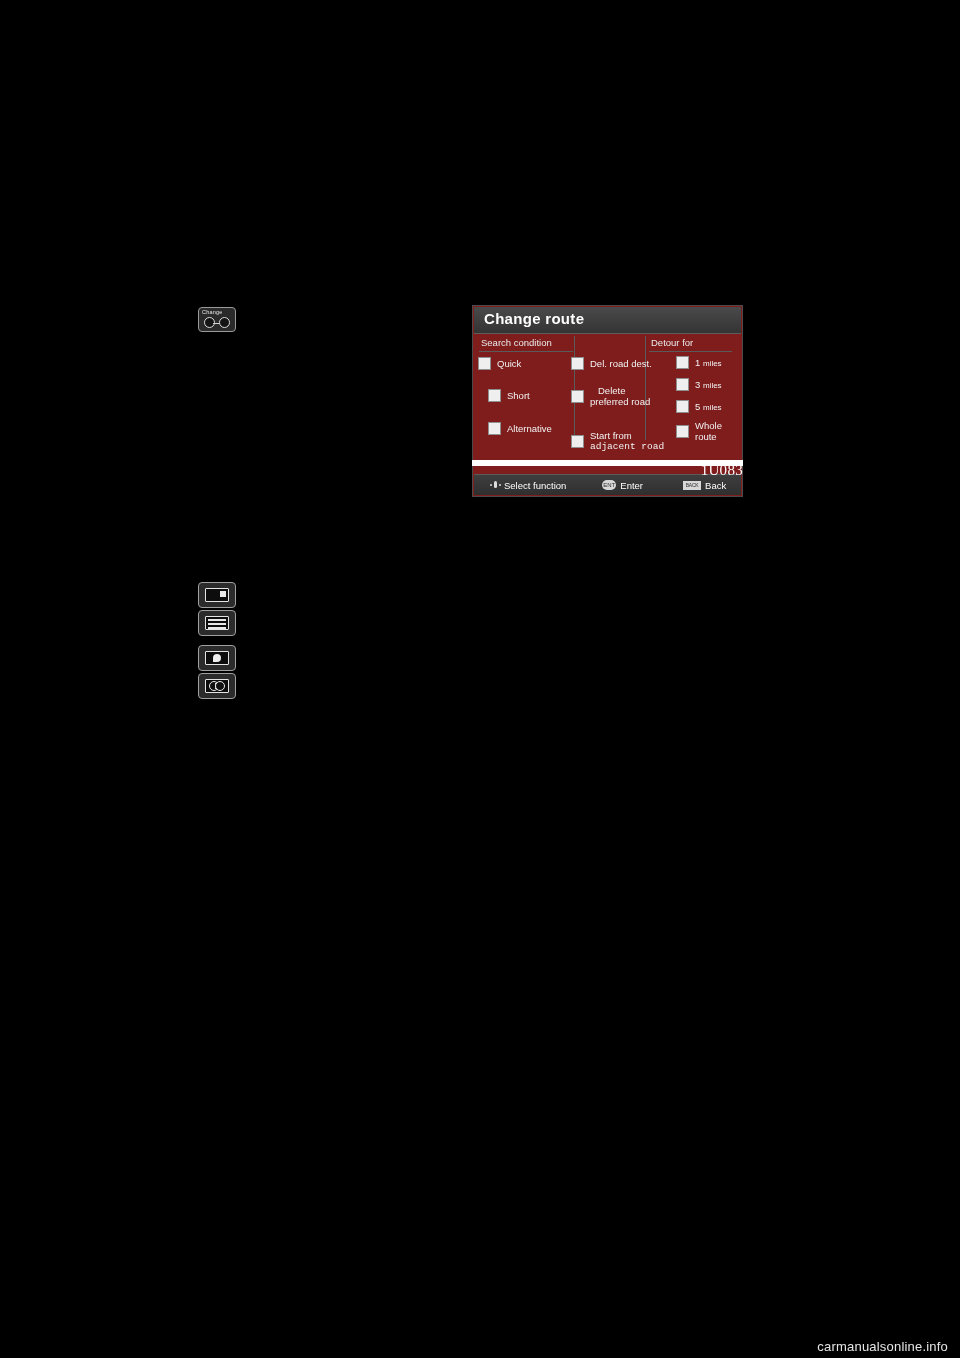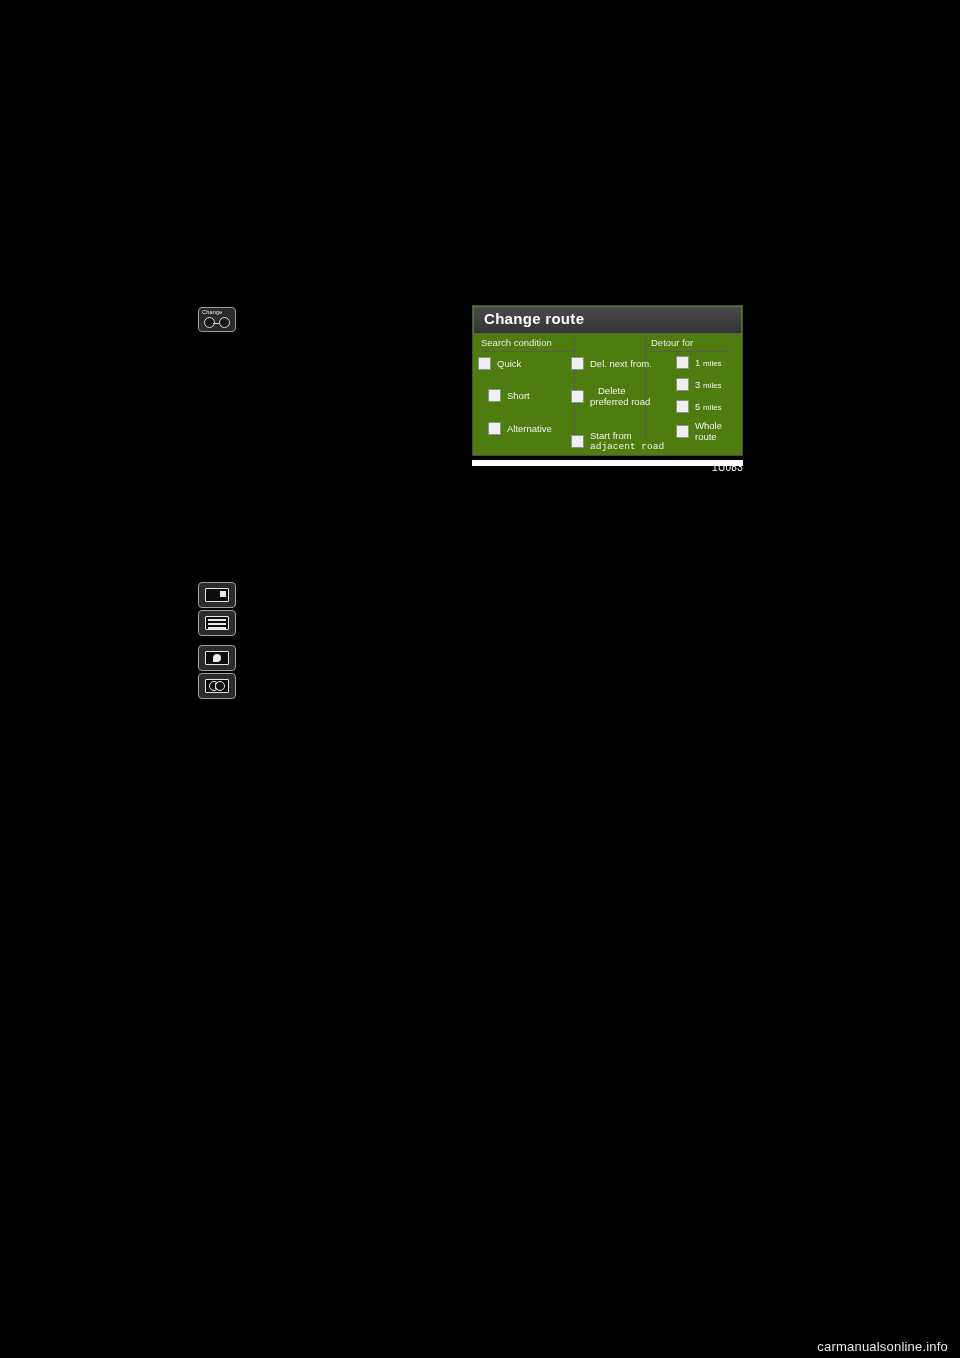--- a/index.html
+++ b/index.html
@@ -165,22 +165,22 @@
     top: 300px;
     width: 271px;
     height: 172px;
     background: #000;
   }
   #nav-screen {
     position: absolute;
     left: 0;
     top: 5px;
     width: 271px;
-    height: 151px;
-    background: #4d7c0f;
+    height: 192px;
+    background: #7f1d1d;
     border: 1px solid #4a4a4a;
     box-sizing: border-box;
   }
   #nav-title-bar {
     position: absolute;
     left: 1px;
     top: 1px;
     right: 1px;
     height: 26px;
     background: linear-gradient(#4a4a4a, #343434);
@@ -311,22 +311,22 @@
     top: 160px;
     width: 271px;
     height: 6px;
     background: #fff;
   }
   #fig-code {
     position: absolute;
     right: 0;
     top: 162px;
     color: #fff;
-    font-size: 10px;
-    font-family: Liberation Sans, sans-serif;
+    font-size: 15px;
+    font-family: Liberation Serif, serif;
     letter-spacing: 0.3px;
   }
 
   
   #watermark {
     position: absolute;
     right: 12px;
     bottom: 4px;
     color: #e6e6e6;
     font-size: 13px;
@@ -396,21 +396,21 @@
       <span class="nav-check"></span>
       <span class="nav-label">Short</span>
     </div>
     <div class="nav-item" style="left:15px; top:116px;">
       <span class="nav-check"></span>
       <span class="nav-label">Alternative</span>
     </div>
 
     <div class="nav-item" style="left:98px; top:51px;">
       <span class="nav-check"></span>
-      <span class="nav-label">Del. next from.</span>
+      <span class="nav-label">Del. road dest.</span>
     </div>
     <div class="nav-item" style="left:98px; top:79px;">
       <span class="nav-check"></span>
       <span class="nav-label">
         <span style="display:block;margin-left:8px;">Delete</span>
         <span style="display:block;">preferred road</span>
       </span>
     </div>
     <div class="nav-item" style="left:98px; top:124px;">
       <span class="nav-check"></span>
@@ -442,19 +442,37 @@
       </span>
     </div>
     <div class="nav-item" style="left:203px; top:114px;">
       <span class="nav-check"></span>
       <span class="nav-label">
         <span style="display:block;">Whole</span>
         <span style="display:block;">route</span>
       </span>
     </div>
 
+    <div id="nav-footer">
+      <div class="foot-item" style="margin-left:16px;">
+        <span class="joy-icon">
+          <span class="dotl"></span>
+          <span class="stick"></span>
+          <span class="dotr"></span>
+        </span>
+        <span>Select function</span>
+      </div>
+      <div class="foot-item" style="margin-left:36px;">
+        <span class="ent-icon">ENT</span>
+        <span>Enter</span>
+      </div>
+      <div class="foot-item" style="margin-left:40px;">
+        <span class="back-icon">BACK</span>
+        <span>Back</span>
+      </div>
+    </div>
   </div>
 
   <div id="nav-underbar"></div>
   <span id="fig-code">1U083</span>
 </div>
 
 <div id="watermark">carmanualsonline.info</div>
 
 </body></html>

